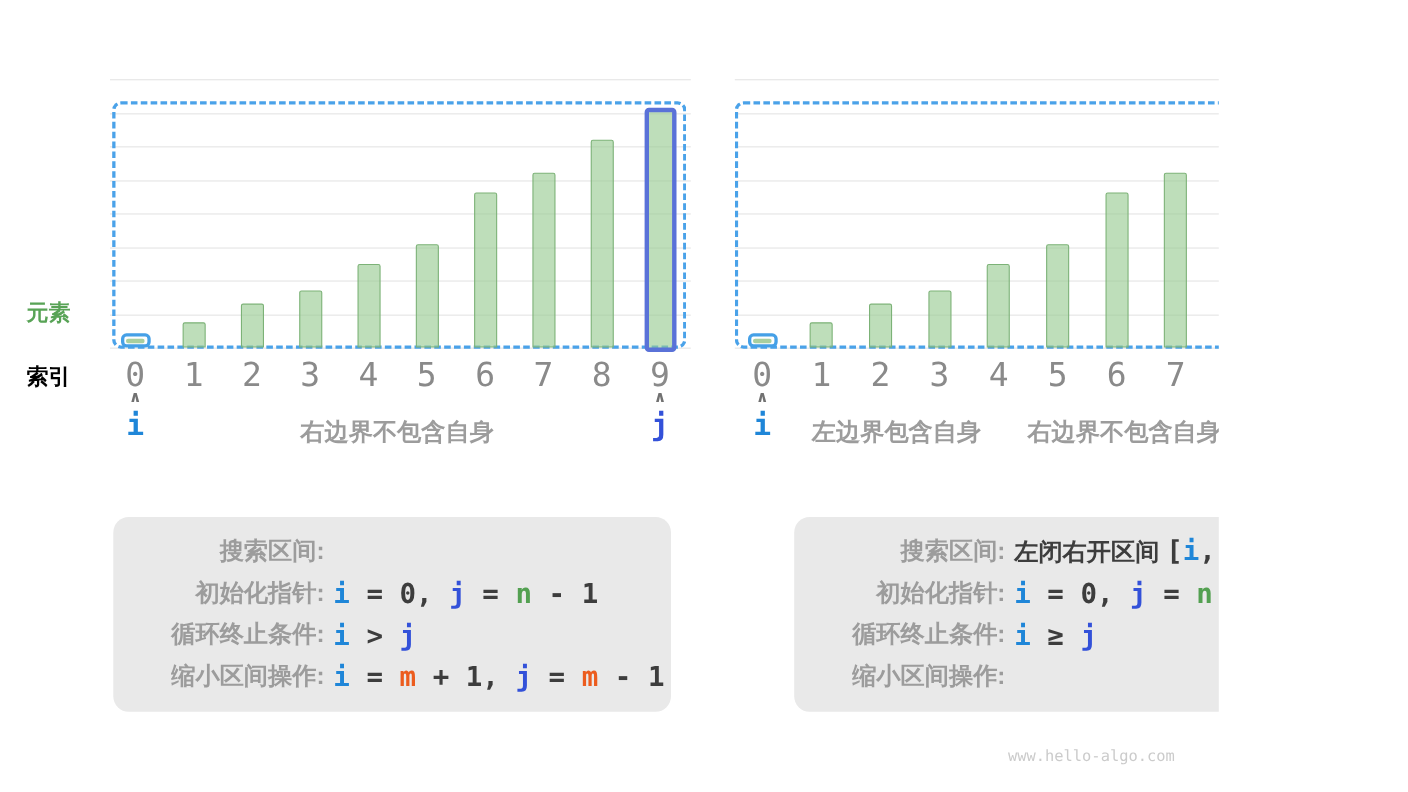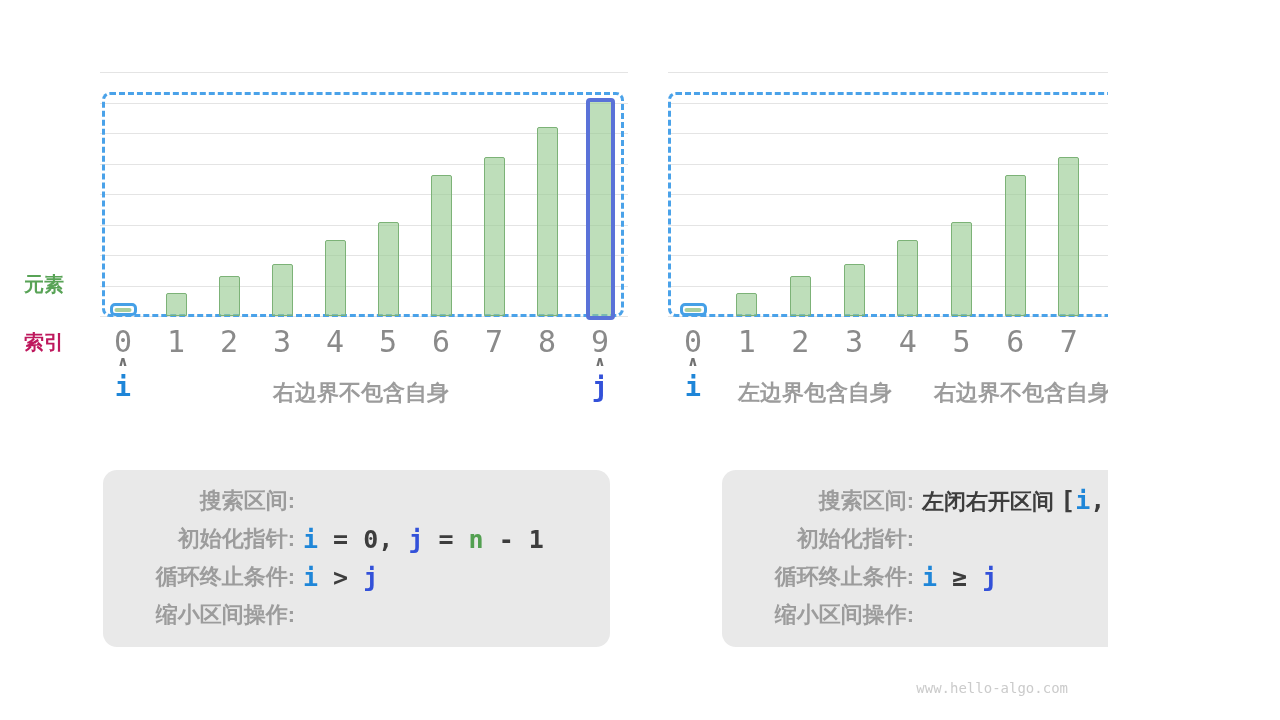--- a/index.html
+++ b/index.html
@@ -85,21 +85,21 @@
     color: #9c9c9c;
     white-space: nowrap;
   }
   .side-label {
     position: absolute;
     font-size: 20px;
     font-weight: bold;
     white-space: nowrap;
   }
   .side-label.green { color: #58a356; }
-  .side-label.gray  { color: #be185d; }
+  .side-label.gray  { color: #000000; }
   .info-box {
     position: absolute;
     background: #e9e9e9;
     border-radius: 14px;
     padding: 12px 10px 12px 14px;
   }
   .info-row {
     display: flex;
     align-items: center;
     height: 38px;
@@ -239,29 +239,31 @@
         <div class="info-row">
           <div class="row-label">初始化指针:</div>
           <div class="row-value"><span class="tok-i">i</span><span class="tok-d"> = 0, </span><span class="tok-j">j</span><span class="tok-d"> = </span><span class="tok-n">n</span><span class="tok-d"> - 1</span></div>
         </div>
         <div class="info-row">
           <div class="row-label">循环终止条件:</div>
           <div class="row-value"><span class="tok-i">i</span><span class="tok-d"> &gt; </span><span class="tok-j">j</span></div>
         </div>
         <div class="info-row">
           <div class="row-label">缩小区间操作:</div>
+          <div class="row-value"><span class="tok-i">i</span><span class="tok-d"> = </span><span class="tok-m">m</span><span class="tok-d"> + 1, </span><span class="tok-j">j</span><span class="tok-d"> = </span><span class="tok-m">m</span><span class="tok-d"> - 1</span></div>
         </div>
       </div>
       <div class="info-box" style="left: 722px; top: 470px; width: 456px; height: 177px;">
         <div class="info-row">
           <div class="row-label">搜索区间:</div>
           <div class="row-value"><span class="cjk tok-d">左闭右开区间 </span><span class="tok-d">[</span><span class="tok-i">i</span><span class="tok-d">, </span><span class="tok-j">j</span><span class="tok-d">)</span></div>
         </div>
         <div class="info-row">
           <div class="row-label">初始化指针:</div>
+          <div class="row-value"><span class="tok-i">i</span><span class="tok-d"> = 0, </span><span class="tok-j">j</span><span class="tok-d"> = </span><span class="tok-n">n</span></div>
         </div>
         <div class="info-row">
           <div class="row-label">循环终止条件:</div>
           <div class="row-value"><span class="tok-i">i</span><span class="tok-d"> ≥ </span><span class="tok-j">j</span></div>
         </div>
         <div class="info-row">
           <div class="row-label">缩小区间操作:</div>
         </div>
       </div>
     </div>

